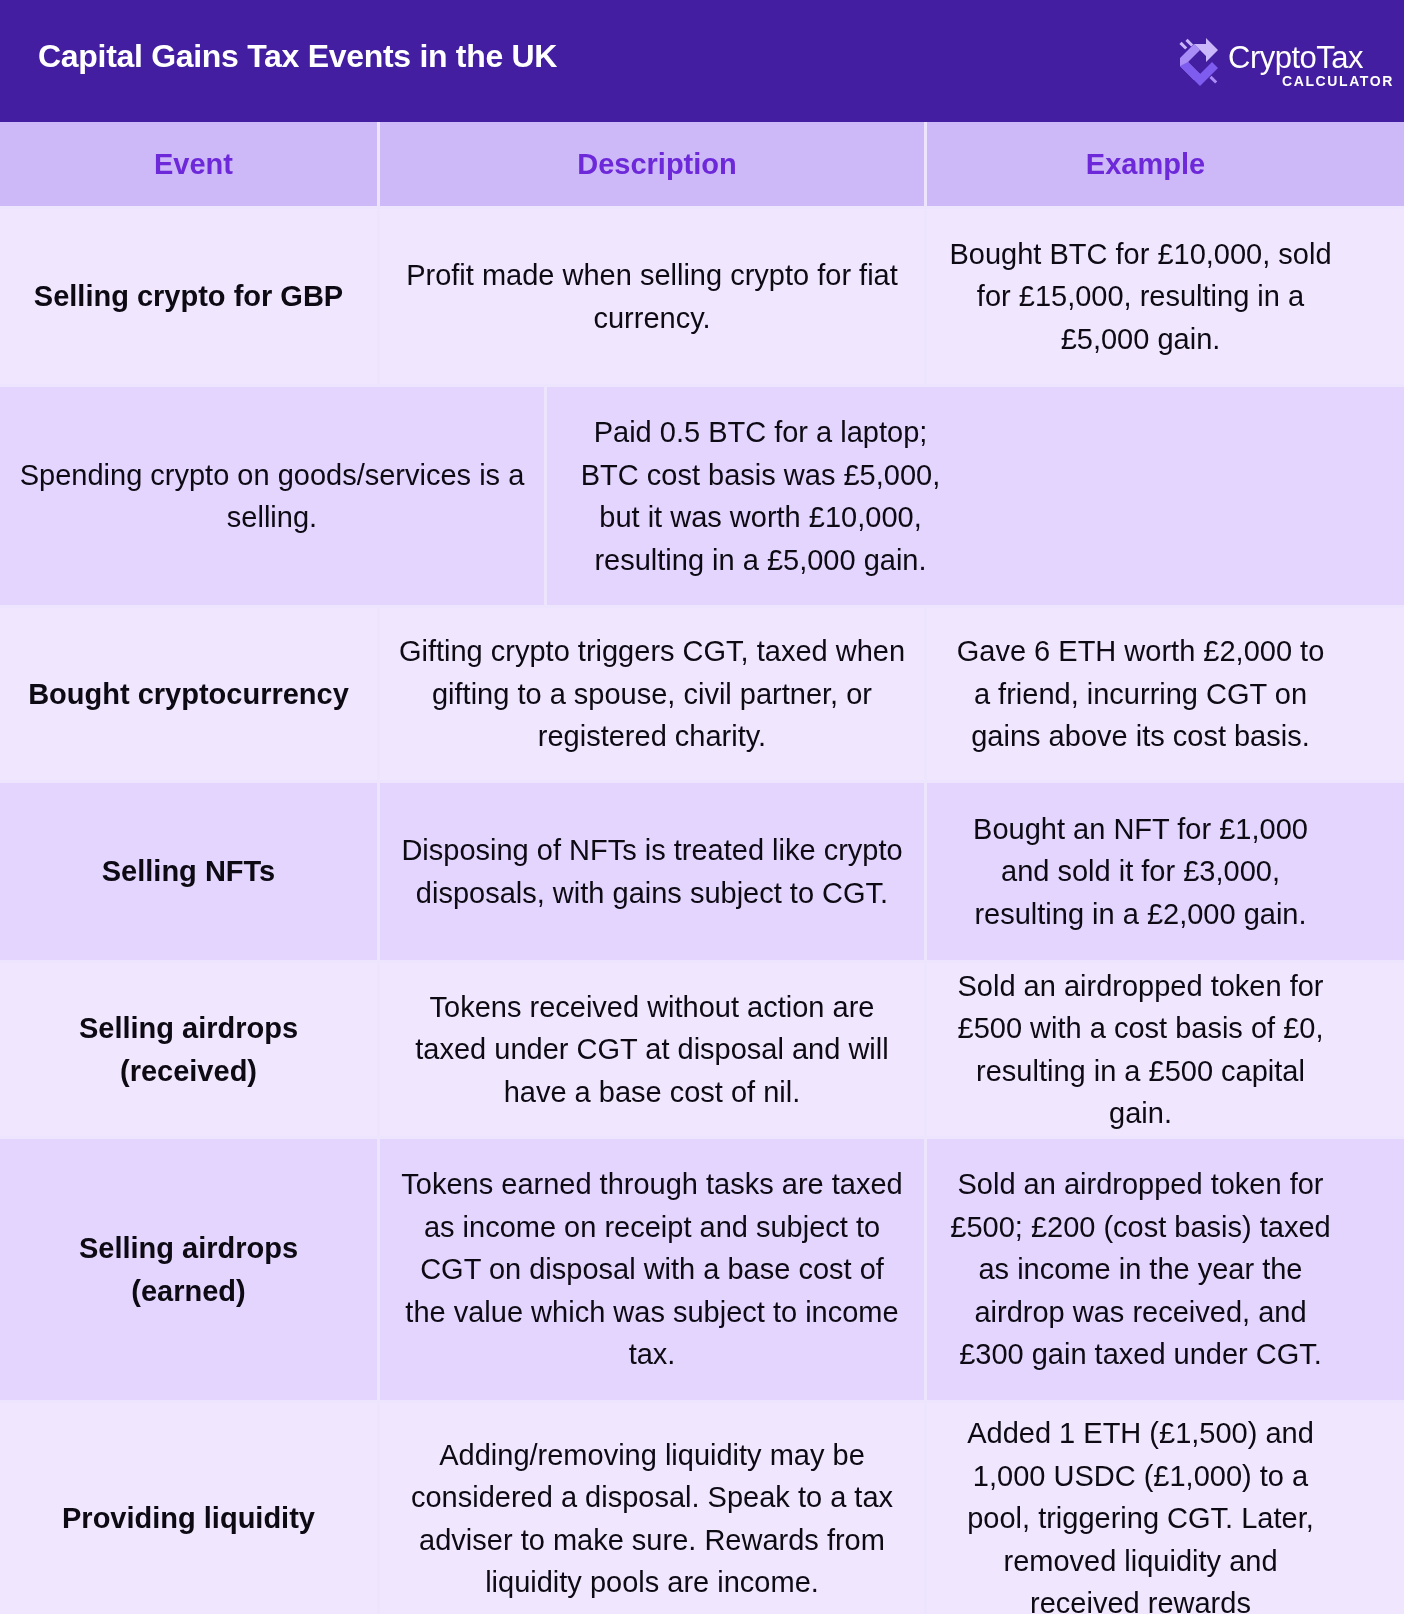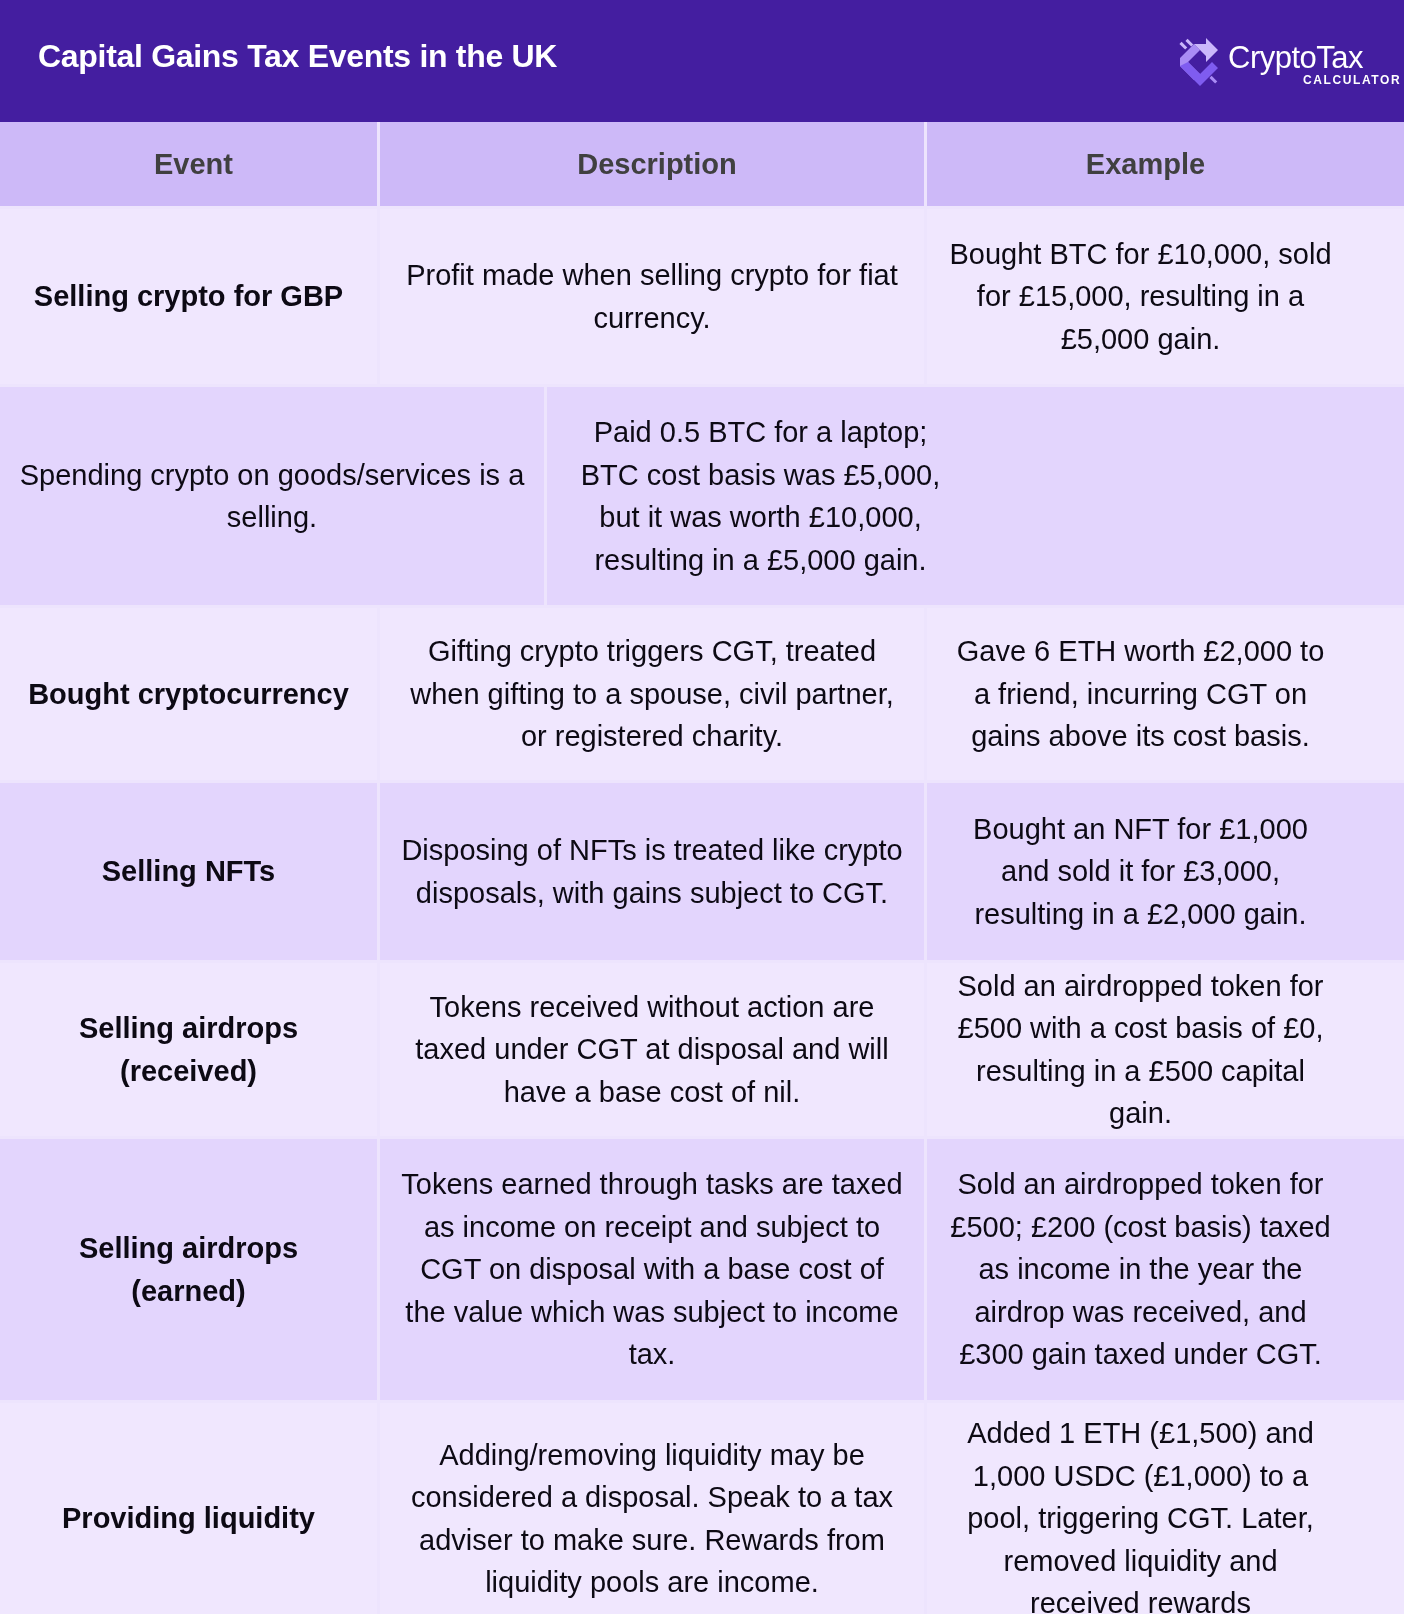--- a/index.html
+++ b/index.html
@@ -14,36 +14,36 @@
     position: absolute; left: 38px; top: 38px;
     font-size: 32px; font-weight: bold; color: #ffffff; letter-spacing: -0.3px;
   }
   .logo { position: absolute; left: 1176px; top: 36px; width: 210px; height: 52px; }
   .logo svg { position: absolute; left: 0; top: 0; }
   .logo-word {
     position: absolute; left: 52px; top: 4px;
     font-size: 31px; color: #ffffff; font-weight: normal; letter-spacing: -0.5px;
   }
   .logo-sub {
-    position: absolute; left: 127px; top: 37px;
-    font-size: 12px; font-weight: bold; color: #ffffff; letter-spacing: 1.6px;
+    position: absolute; left: 106px; top: 37px;
+    font-size: 14px; font-weight: bold; color: #ffffff; letter-spacing: 1.6px;
   }
 
   .table { position: absolute; left: 0; top: 122px; width: 1404px; }
   .row { display: flex; width: 1404px; border-bottom: 3px solid #ede4fd; }
   .cell {
     display: flex; align-items: center; justify-content: center; text-align: center;
     padding: 0 18px; font-size: 29px; line-height: 42.5px;
   }
   .c1 { width: 380px; border-right: 3px solid #ede4fd; }
   .c2 { width: 547px; border-right: 3px solid #ede4fd; }
   .c3 { width: 427px; }
 
   .thead { height: 87px; background: #cdb9f8; }
-  .thead .cell { color: #404040; font-weight: bold; font-size: 29px; padding-left: 28px; }
+  .thead .cell { color: #6d28d9; font-weight: bold; font-size: 29px; padding-left: 28px; }
 
   .row.odd { background: #f0e7fe; }
   .row.even { background: #e3d5fd; }
   .row .c1 { font-weight: bold; }
 
   .r0 { height: 178px; }
   .r1 { height: 221px; }
   .r2 { height: 175px; }
   .r3 { height: 180px; }
   .r4 { height: 176px; }
@@ -82,21 +82,21 @@
     <div class="cell c3">Bought BTC for £10,000, sold for £15,000, resulting in a £5,000 gain.</div>
   </div>
 
   <div class="row even r1">
     <div class="cell c2">Spending crypto on goods/services is a selling.</div>
     <div class="cell c3">Paid 0.5 BTC for a laptop; BTC cost basis was £5,000, but it was worth £10,000, resulting in a £5,000 gain.</div>
   </div>
 
   <div class="row odd r2">
     <div class="cell c1">Bought cryptocurrency</div>
-    <div class="cell c2">Gifting crypto triggers CGT, treated when gifting to a spouse, civil partner, or registered charity.</div>
+    <div class="cell c2">Gifting crypto triggers CGT, taxed when gifting to a spouse, civil partner, or registered charity.</div>
     <div class="cell c3">Gave 6 ETH worth £2,000 to a friend, incurring CGT on gains above its cost basis.</div>
   </div>
 
   <div class="row even r3">
     <div class="cell c1">Selling NFTs</div>
     <div class="cell c2">Disposing of NFTs is treated like crypto disposals, with gains subject to CGT.</div>
     <div class="cell c3">Bought an NFT for £1,000 and sold it for £3,000, resulting in a £2,000 gain.</div>
   </div>
 
   <div class="row odd r4">

